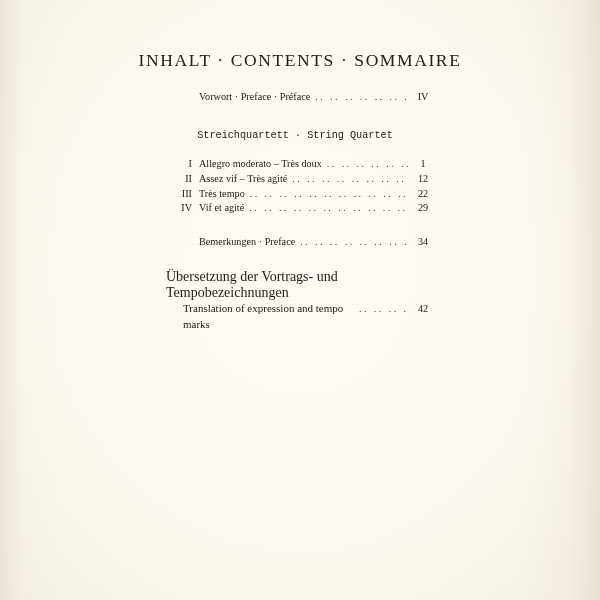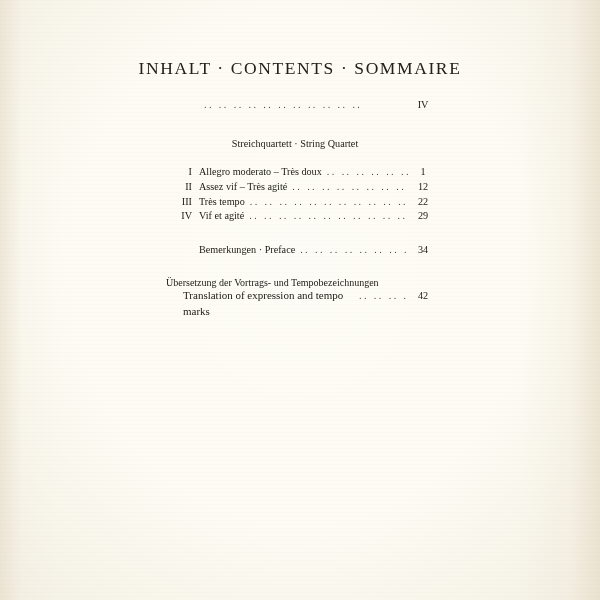--- a/index.html
+++ b/index.html
@@ -43,21 +43,21 @@
   #vignette {
     position: absolute;
     inset: 0;
     background:
       radial-gradient(ellipse at 50% 45%, rgba(255,255,255,0.25) 0%, rgba(250,245,233,0.0) 55%, rgba(226,218,199,0.35) 100%);
     pointer-events: none;
   }
   #content {
     position: absolute;
     left: 0;
-    top: 8px;
+    top: 0;
     width: 600px;
     height: 496px;
     color: #1d1b16;
   }
   .title {
     position: absolute;
     top: 50px;
     left: 0;
     width: 600px;
     text-align: center;
@@ -112,25 +112,26 @@
   .center-line {
     text-align: center;
     font-size: 10.2px;
     line-height: 1.5;
     color: #22201a;
   }
   .heading-group {
     width: 100%;
     padding-right: 10px;
     box-sizing: border-box;
+    font-family: Liberation Mono, monospace;
   }
   .plain-row {
     display: flex;
     align-items: baseline;
-    font-size: 10px;
+    font-size: 14px;
   }
   .noindent {
     padding-left: 0;
   }
   .sub-line {
     font-size: 11px;
     padding-left: 17px;
   }
   .tight-dots {
     letter-spacing: 2.2px;
@@ -144,20 +145,21 @@
   <div id="vignette"></div>
 
   <div id="content">
 
     <div class="title">INHALT · CONTENTS · SOMMAIRE</div>
 
     <div class="toc">
 
       <div class="row">
         <span class="num"></span>
+        <span class="label">Vorwort · Preface · Préface</span>
         <span class="dots">.. .. .. .. .. .. .. .. .. .. ..</span>
         <span class="page">IV</span>
       </div>
 
       <div class="block-gap-lg"></div>
 
       <div class="heading-group">
         <div class="center-line">Streichquartett · String Quartet</div>
       </div>
 

